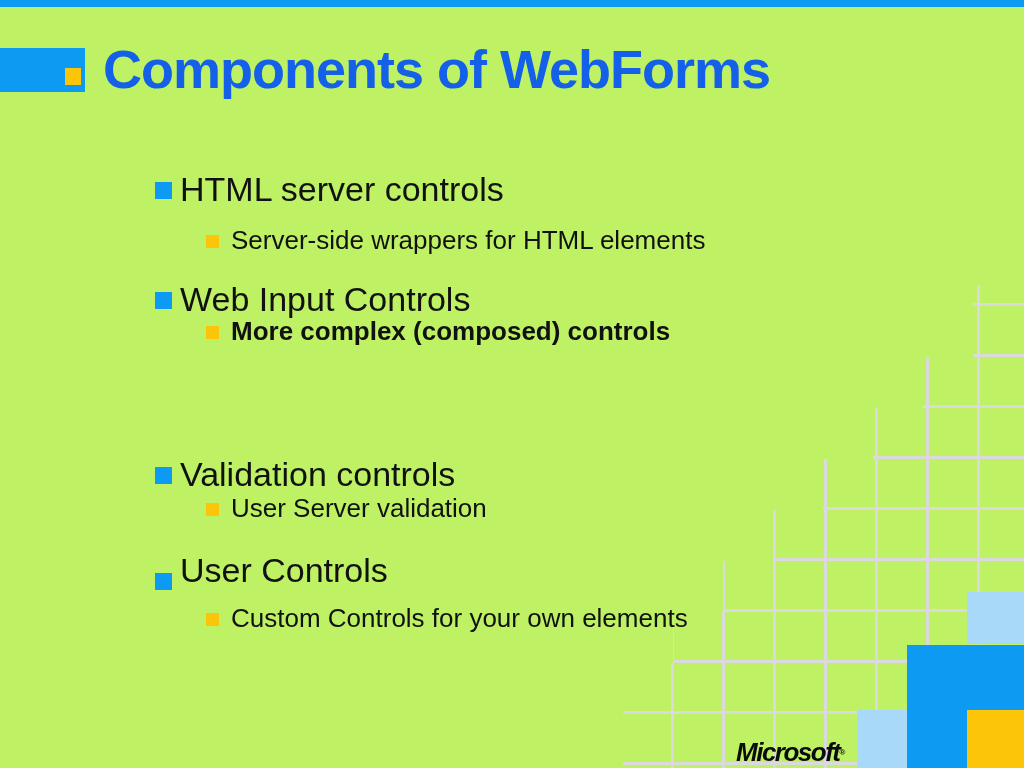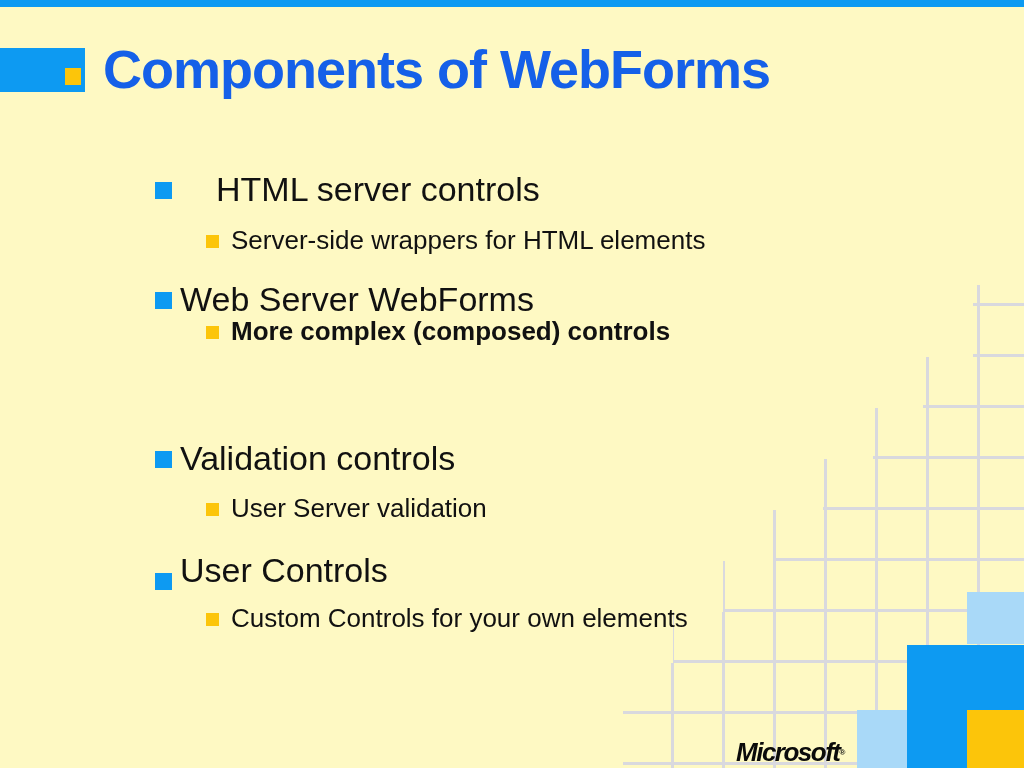--- a/index.html
+++ b/index.html
@@ -1,19 +1,19 @@
 <!DOCTYPE html>
 <html><head>
 <meta charset="utf-8">
 <style>
   html,body{margin:0;padding:0;background:#666;}
   .slide{
     position:relative;
     width:1024px;height:768px;
-    background:#fef9c3;
+    background:#bef264;
     overflow:hidden;
     font-family:"Liberation Sans", sans-serif;
     margin:0 auto;
   }
 
   
   .top-bar{
     position:absolute;left:0;top:0;width:1024px;height:7px;
     background:#0d9af2;
   }
@@ -56,22 +56,22 @@
   }
 
   
   .row{position:absolute;display:flex;align-items:center;white-space:nowrap;color:#111;}
   .row.l1{left:155px;height:44px;font-size:34px;}
   .row.l2{left:206px;height:38px;font-size:26px;}
   .bullet{flex:0 0 auto;display:inline-block;}
   .l1 .bullet{width:17px;height:17px;background:#0d9af2;margin-right:8px;margin-top:3px;}
   .l2 .bullet{width:13px;height:13px;background:#fcc50a;margin-right:12px;margin-top:3px;}
 
-  .r1{top:167px;gap:36px;} .r2{top:221px;} .r3{top:277px;} .r4{top:312px;font-weight:bold;} .r5{top:380px;}
-  .r6{top:436px;} .r7{top:489px;} .r8{top:546px;align-items:flex-end;} .r9{top:599px;}
+  .r1{top:167px;} .r2{top:221px;} .r3{top:277px;} .r4{top:312px;font-weight:bold;} .r5{top:380px;}
+  .r6{top:452px;} .r7{top:489px;} .r8{top:546px;align-items:flex-end;} .r9{top:599px;}
 
   
   .ms-logo{
     position:absolute;left:736px;top:737px;
     font-size:26px;font-weight:bold;font-style:italic;
     color:#0b0b0b;letter-spacing:-1.5px;white-space:nowrap;
   }
   .ms-logo .reg{font-size:8px;font-style:normal;vertical-align:6px;letter-spacing:0;}
 </style>
 </head>
@@ -95,21 +95,21 @@
   <div class="row l1 r1">
     <span class="bullet"></span>
     <span>HTML server controls</span>
   </div>
   <div class="row l2 r2">
     <span class="bullet"></span>
     <span>Server-side wrappers for HTML elements</span>
   </div>
   <div class="row l1 r3">
     <span class="bullet"></span>
-    <span>Web Server WebForms</span>
+    <span>Web Input Controls</span>
   </div>
   <div class="row l2 r4">
     <span class="bullet"></span>
     <span>More complex (composed) controls</span>
   </div>
   <div class="row l1 r6">
     <span class="bullet"></span>
     <span>Validation controls</span>
   </div>
   <div class="row l2 r7">

